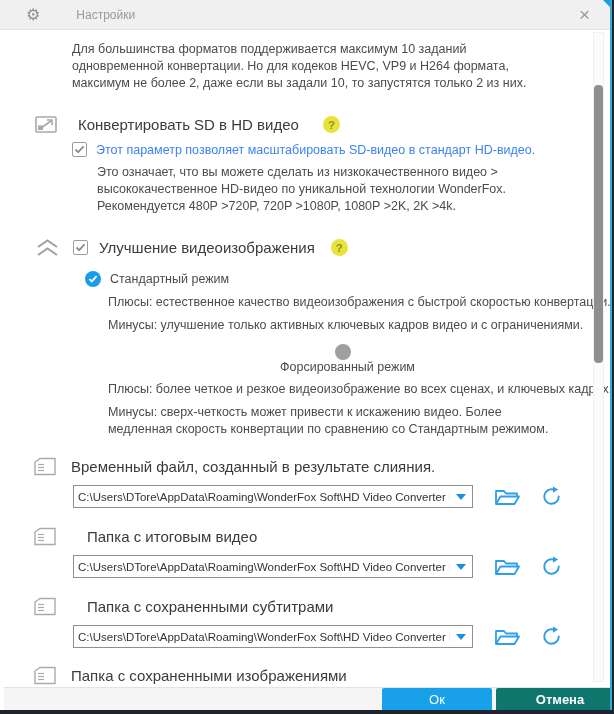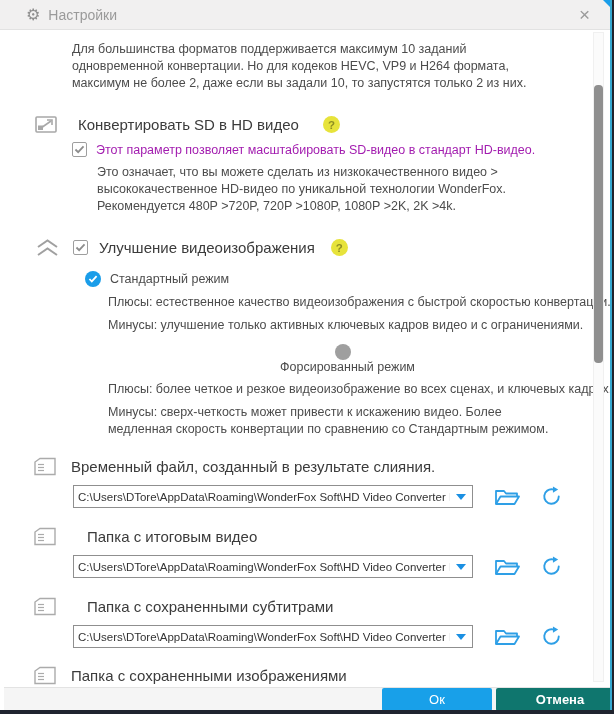--- a/index.html
+++ b/index.html
@@ -7,42 +7,42 @@
               font-family:"Liberation Sans", sans-serif; }
   .window { position:absolute; top:0; left:0; width:612px; height:710px;
             background:#ffffff; border-right:2px solid #35a9d2; overflow:hidden; }
   .corner-accent { position:absolute; top:0; right:0; width:0; height:0;
             border-left:7px solid transparent; border-top:7px solid #1a9de9; }
 
   
   .titlebar { height:30px; background:#f1f0f0; border-bottom:1px solid #e2e2e2;
               display:flex; align-items:center; padding-left:26px; position:relative; }
   .gear { font-family:"DejaVu Sans", sans-serif; font-size:16px; color:#8f8f8f; margin-right:8px; }
-  .win-title { font-size:14px; color:#9a9a9a; }
+  .win-title { font-size:12px; color:#9a9a9a;margin-left:28px; }
   .close-x { position:absolute; right:20px; top:4px; font-size:19px; color:#9b9b9b; cursor:default; }
 
   
   .scroll-track { position:absolute; right:6px; top:32px; bottom:28px; width:11px;
                   background:#fbfbfb; border:1px solid #f0f0f0; }
   .scroll-thumb { position:absolute; right:7px; top:85px; width:9px; height:278px;
                   background:#8f8f8f; border-radius:4px; }
 
   
   .intro { margin:11px 0 0 72px; width:512px; font-size:12.5px; color:#4c4c4c;
            line-height:17px; white-space:pre-line; }
   .section-header { display:flex; align-items:center; margin-left:35px; height:21px; }
   .section-header.sh1 { margin-top:22px;gap:8px; }
   .section-icon { margin-right:13px; display:flex; align-items:center; }
   .section-title { font-size:15px; color:#3b3b3b; }
   .help-badge { width:17px; height:17px; border-radius:50%; background:#e7e33b;
                 color:#8f8f23; font-weight:bold; font-size:11.5px; margin-left:16px;
                 display:flex; align-items:center; justify-content:center; }
 
   .check-row { display:flex; align-items:center; margin:7px 0 0 72px;
-               font-size:12.5px; color:#a21caf; }
+               font-size:12.5px; color:#3b82f6; }
   .checkbox { width:15px; height:15px; background:#fff; border:1px solid #9e9e9e;
               border-radius:2px; margin-right:9px; display:flex; align-items:center;
               justify-content:center; flex:none; }
   .body-text { margin:7px 0 0 97px; width:495px; font-size:12.5px; color:#4c4c4c;
                line-height:17px; white-space:pre-line; }
 
   .radio-row { display:flex; align-items:center; margin-left:85px; font-size:12.5px; color:#4c4c4c; }
   .radio { width:16px; height:16px; border-radius:50%; margin-right:9px; flex:none;
            display:flex; align-items:center; justify-content:center; }
   .radio.sel { background:#1a9de9; }

